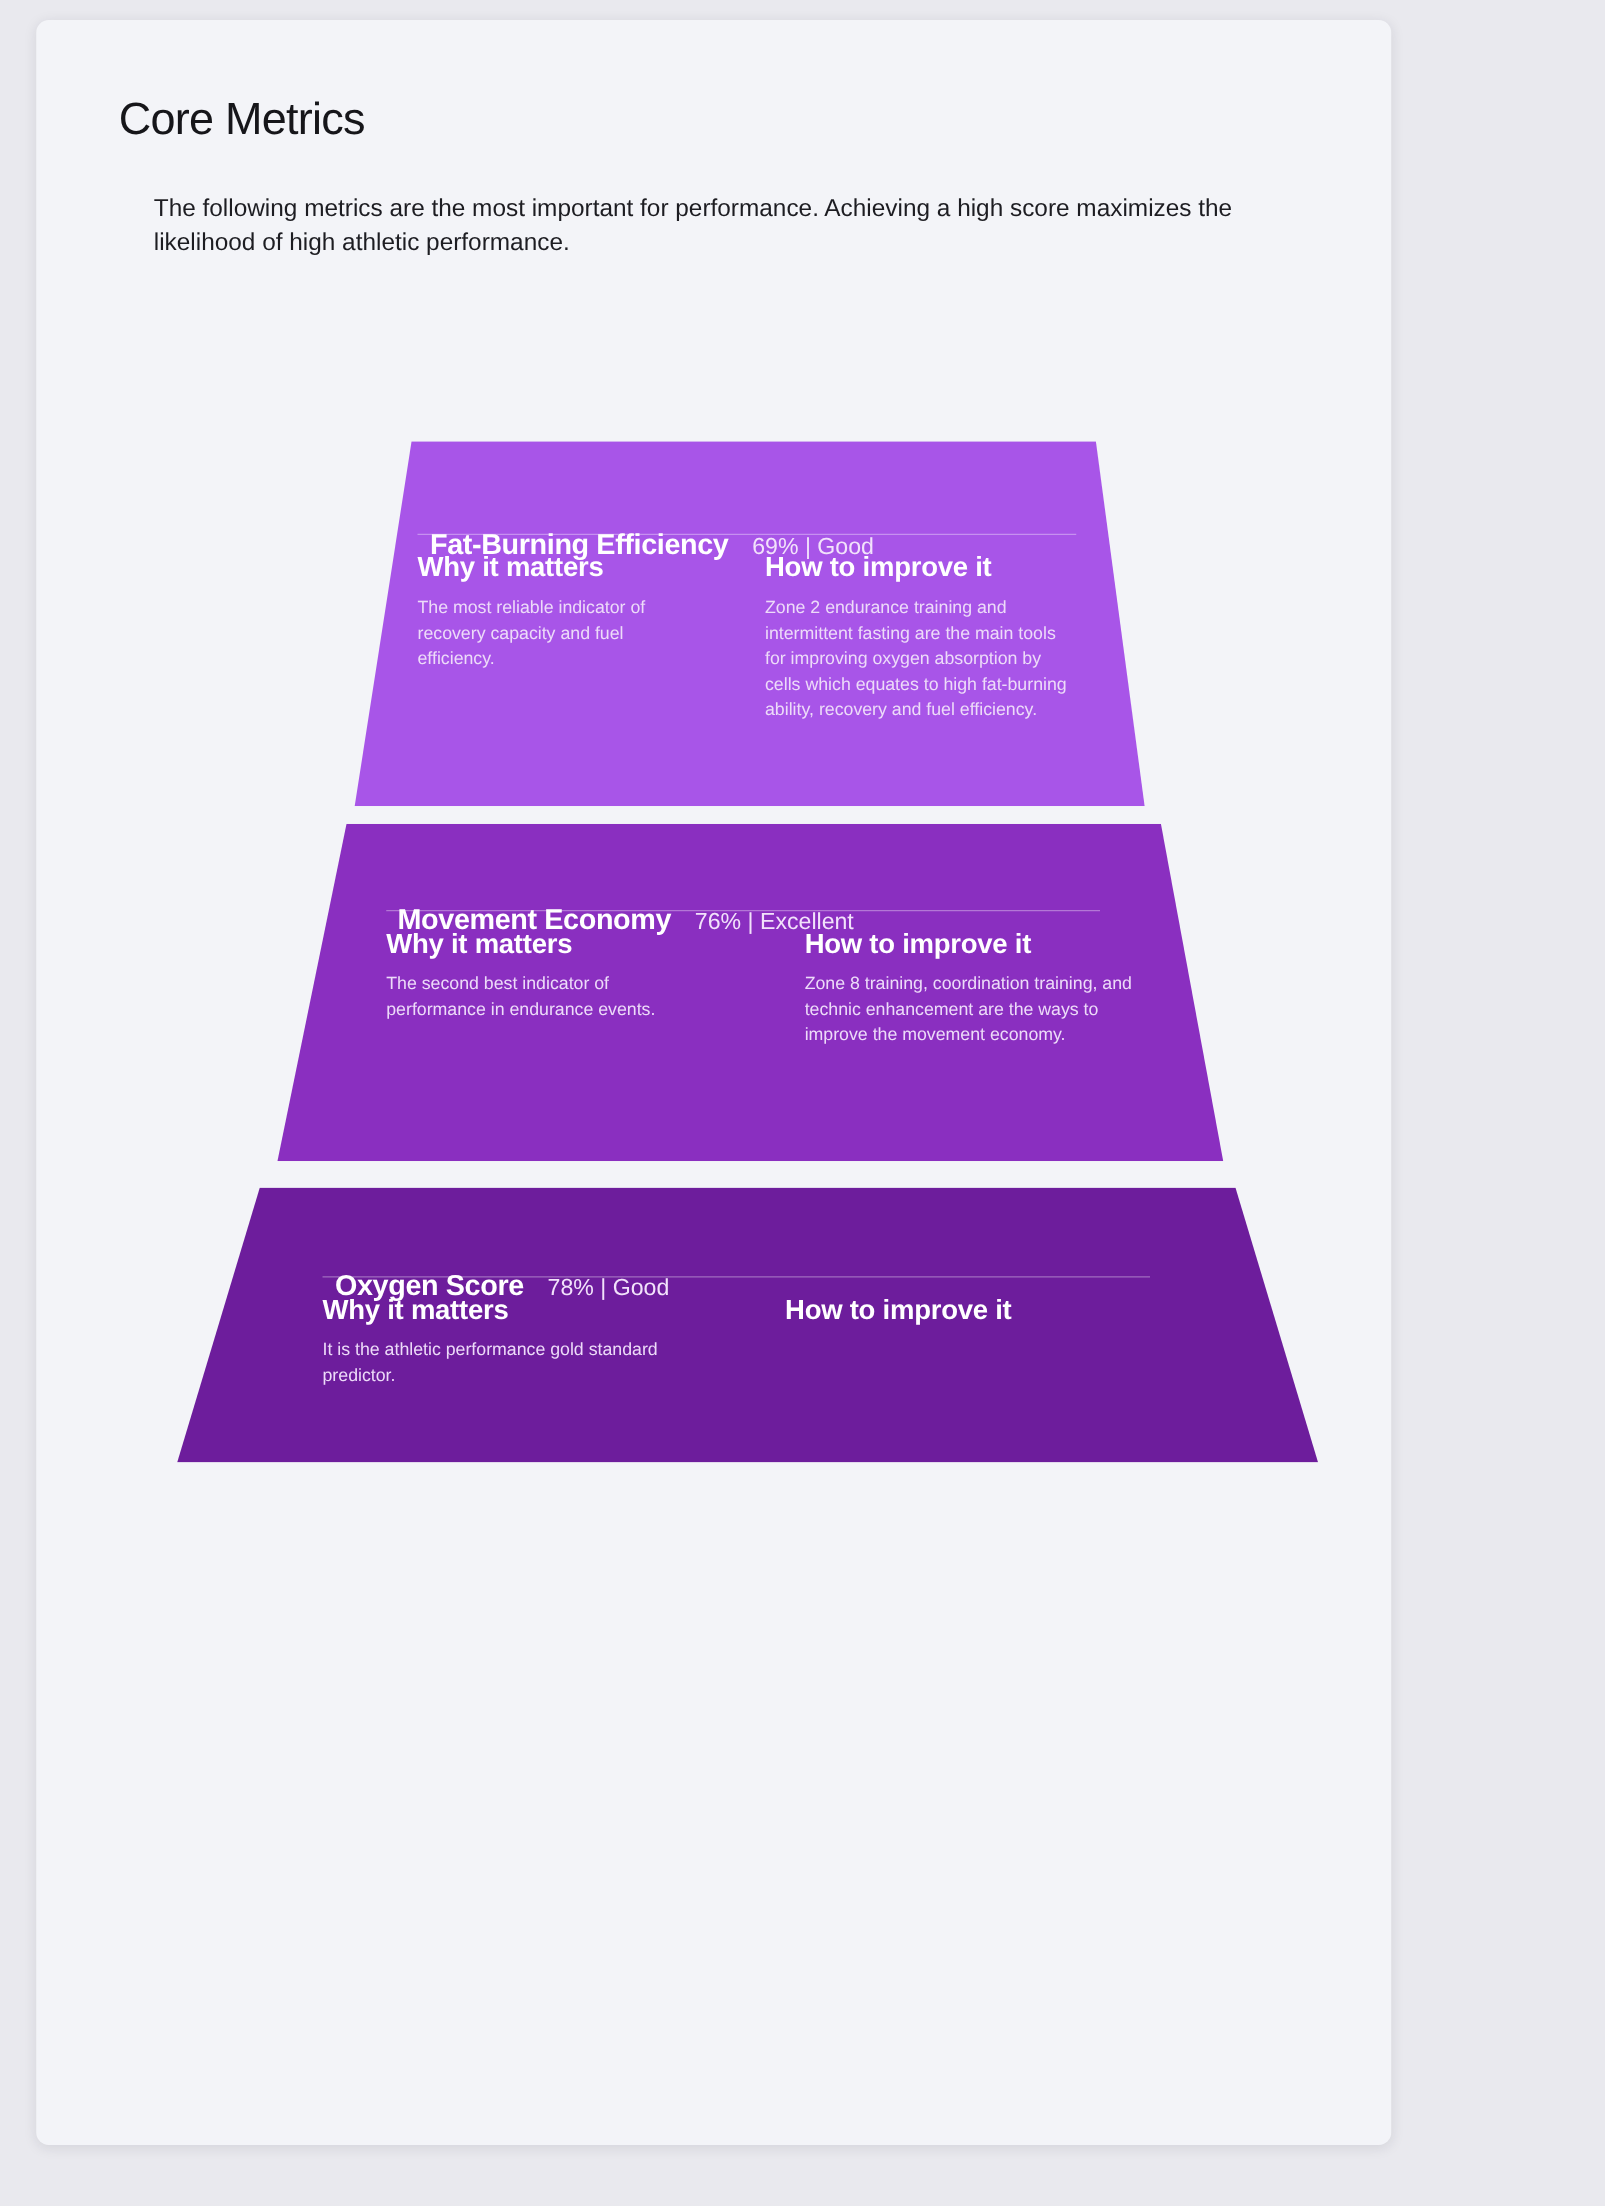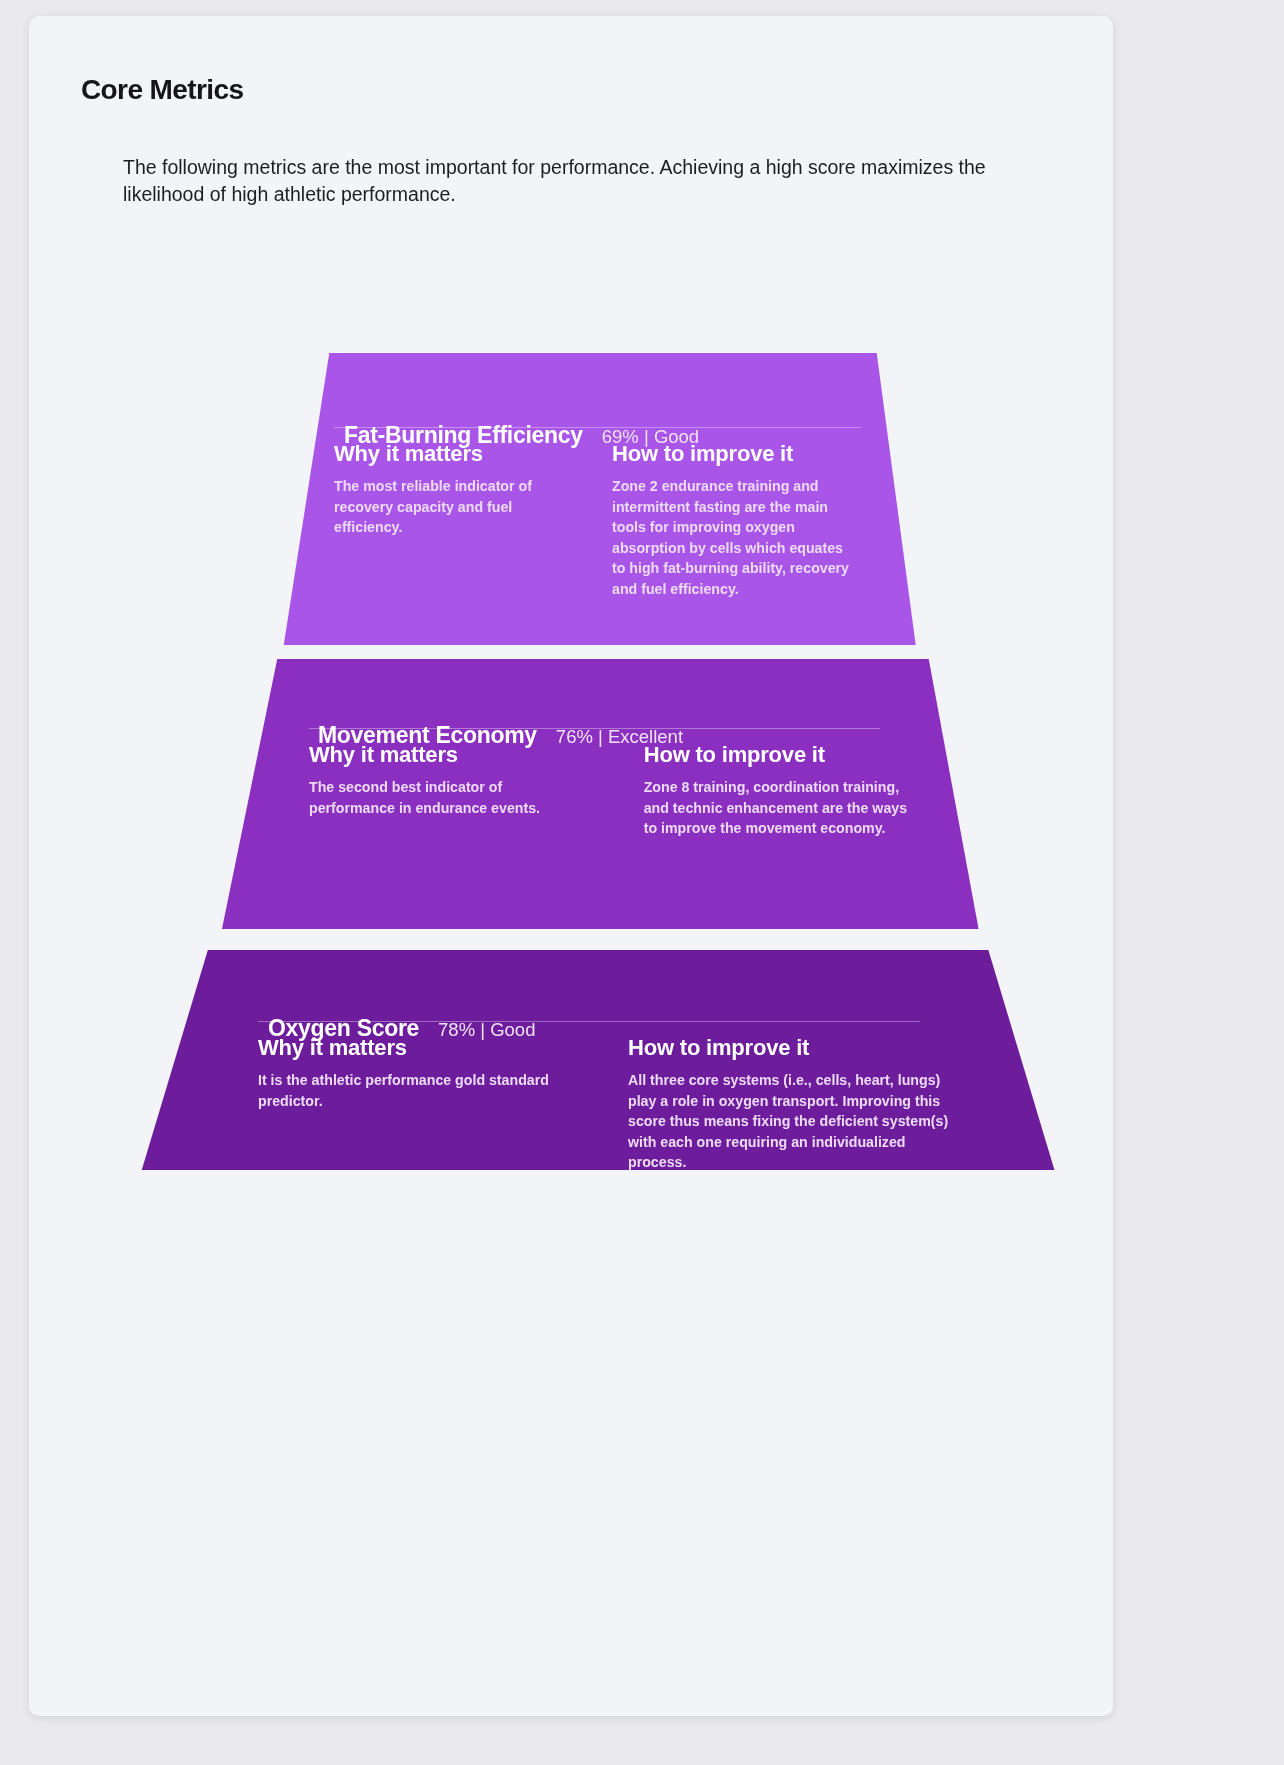--- a/index.html
+++ b/index.html
@@ -21,24 +21,24 @@
     top: 16px;
     width: 1084px;
     height: 1700px;
     background: #f3f4f8;
     border-radius: 10px;
     box-shadow: 0 2px 10px rgba(30,30,50,0.10);
     overflow: hidden;
   }
   .page-title {
     position: absolute;
-    left: 52px;
+    left: 66px;
     top: 58px;
-    font-size: 28px;
-    font-weight: 700;
+    font-size: 36px;
+    font-weight: 400;
     color: #16161a;
     letter-spacing: -0.6px;
   }
   .intro {
     position: absolute;
     left: 94px;
     top: 138px;
     width: 900px;
     font-size: 19.5px;
     line-height: 27px;
@@ -116,21 +116,20 @@
     font-weight: 700;
     color: #ffffff;
     margin: 0 0 9px 0;
     letter-spacing: -0.2px;
   }
   .col-p {
     font-size: 14.2px;
     line-height: 20.6px;
     color: #eddbf9;
     margin: 0;
-    font-weight: bold;
   }
 
   
   .tier-1 .tier-head { left: 315px; top: 35px; }
   .tier-1 .rule      { left: 305px; top: 74px; width: 527px; }
   .tier-1 .cols      { left: 305px; top: 88px; width: 560px; gap: 73px; }
   .tier-1 .c-left    { width: 205px; }
   .tier-1 .c-right   { width: 247px; }
 
   
@@ -208,21 +207,20 @@
             <span class="tier-score">78% | Good</span>
           </div>
           <div class="rule"></div>
           <div class="cols">
             <div class="c-left">
               <p class="col-h">Why it matters</p>
               <p class="col-p">It is the athletic performance gold standard predictor.</p>
             </div>
             <div class="c-right">
               <p class="col-h">How to improve it</p>
-              <p class="col-p">All three core systems (i.e., cells, heart, lungs) play a role in oxygen transport. Improving this score thus means fixing the deficient system(s) with each one requiring an individualized process.</p>
             </div>
           </div>
         </div>
       </div>
 
     </div>
   </div>
 </div>
 
 </body></html>

